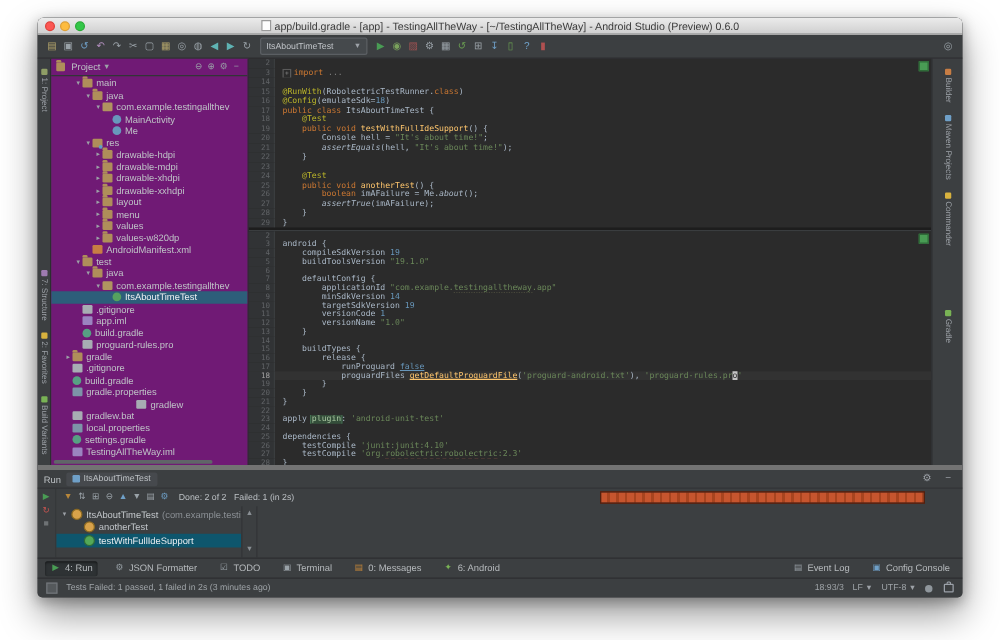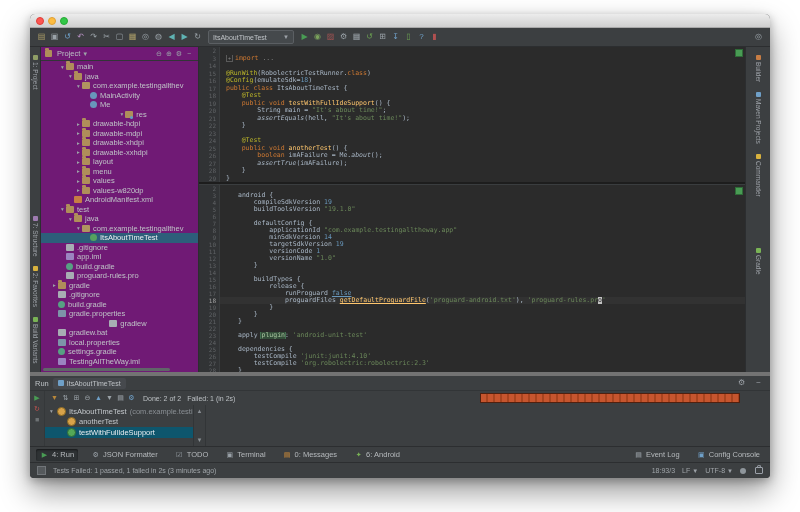--- a/index.html
+++ b/index.html
@@ -55,21 +55,21 @@
   .hscroll{flex:0 0 5px;position:relative;}
   .hthumb{position:absolute;left:2px;right:28px;top:1px;height:3px;background:#606568;border-radius:2px;}
   
   .editor{flex:1;display:flex;flex-direction:column;background:#2b2b2b;min-width:0;}
   .pane{position:relative;overflow:hidden;display:flex;flex-direction:column;}
   .pane1{flex:0 0 135px;}
   .divider{flex:0 0 2px;background:#1d1d1d;border-bottom:1px solid #3a3d3f;}
   .pane2{flex:1;}
   .cline{display:flex;align-items:stretch;}
   .pane1 .cline{height:7.5px;line-height:7.5px;}
-  .pane2 .cline{height:7px;line-height:7px;gap:12px;}
+  .pane2 .cline{height:7px;line-height:7px;}
   .gut{flex:0 0 17px;text-align:right;padding-right:3px;color:#606366;font-family:"DejaVu Sans Mono",monospace;font-size:6px;background:#313335;border-right:1px solid #3a3d3f;}
   .codetext{font-family:"DejaVu Sans Mono",monospace;font-size:6.5px;white-space:pre;padding-left:6px;color:#a9b7c6;flex:1;overflow:hidden;}
   .cline.cur-line{background:#323232;}
   .cline.cur-line .gut{color:#a4a3a3;}
   .c-d{color:#a9b7c6;} .c-k{color:#cc7832;} .c-s2{color:#6a8759;} .c-n2{color:#6897bb;}
   .c-a{color:#bbb529;} .c-m{color:#ffc66d;} .c-g{color:#808080;}
   .c-i{color:#a9b7c6;font-style:italic;}
   .c-fm{color:#8a8a8a;font-size:5px;border:1px solid #5a5a5a;padding:0 1px;margin-right:2px;}
   .c-ln{color:#6897bb;text-decoration:underline;}
   .c-mu{color:#ffc66d;text-decoration:underline;}
@@ -122,20 +122,21 @@
 <body>
 
 <div class="window">
 
   <div class="titlebar">
     <div class="lights">
       <span class="light red"></span>
       <span class="light yellow"></span>
       <span class="light green"></span>
     </div>
+    <div class="titletext"><span class="docico"></span><span>app/build.gradle - [app] - TestingAllTheWay - [~/TestingAllTheWay] - Android Studio (Preview) 0.6.0</span></div>
   </div>
 
   <div class="toolbar">
     <span id="tb-left" style="display:flex;">
         <span class="tbicon" style="color: rgb(176, 162, 106);">▤</span>
         <span class="tbicon" style="color: rgb(154, 162, 168);">▣</span>
         <span class="tbicon" style="color: rgb(111, 160, 200);">↺</span>
         <span class="tbicon" style="color: rgb(180, 144, 192);">↶</span>
         <span class="tbicon" style="color: rgb(154, 162, 168);">↷</span>
         <span class="tbicon" style="color: rgb(154, 162, 168);">✂</span>
@@ -223,21 +224,21 @@
           <div class="trow" style="padding-left: 42px;">
             <span class="tarrow"></span>
             <span class="ti ti-class"></span>
             <span>MainActivity</span>
           </div>
           <div class="trow" style="padding-left: 42px;">
             <span class="tarrow"></span>
             <span class="ti ti-class"></span>
             <span>Me</span>
           </div>
-          <div class="trow" style="padding-left: 26px; justify-content: center;">
+          <div class="trow" style="padding-left: 26px;">
             <span class="tarrow">▾</span>
             <span class="ti ti-folder-res"></span>
             <span>res</span>
           </div>
           <div class="trow" style="padding-left: 34px;">
             <span class="tarrow">▸</span>
             <span class="ti ti-folder"></span>
             <span>drawable-hdpi</span>
           </div>
           <div class="trow" style="padding-left: 34px;">
@@ -406,21 +407,21 @@
           <div class="cline">
             <span class="gut">18</span>
             <span class="codetext"><span class="c-a">    @Test</span></span>
           </div>
           <div class="cline">
             <span class="gut">19</span>
             <span class="codetext"><span class="c-k">    public void</span><span class="c-m"> testWithFullIdeSupport</span><span class="c-d">() {</span></span>
           </div>
           <div class="cline">
             <span class="gut">20</span>
-            <span class="codetext"><span class="c-d">        String main = </span><span class="c-s2">"It's about time!"</span><span class="c-d">;</span></span>
+            <span class="codetext"><span class="c-d">        Console hell = </span><span class="c-s2">"It's about time!"</span><span class="c-d">;</span></span>
           </div>
           <div class="cline">
             <span class="gut">21</span>
             <span class="codetext"><span class="c-i">        assertEquals</span><span class="c-d">(hell, </span><span class="c-s2">"It's about time!"</span><span class="c-d">);</span></span>
           </div>
           <div class="cline">
             <span class="gut">22</span>
             <span class="codetext"><span class="c-d">    }</span></span>
           </div>
           <div class="cline">

